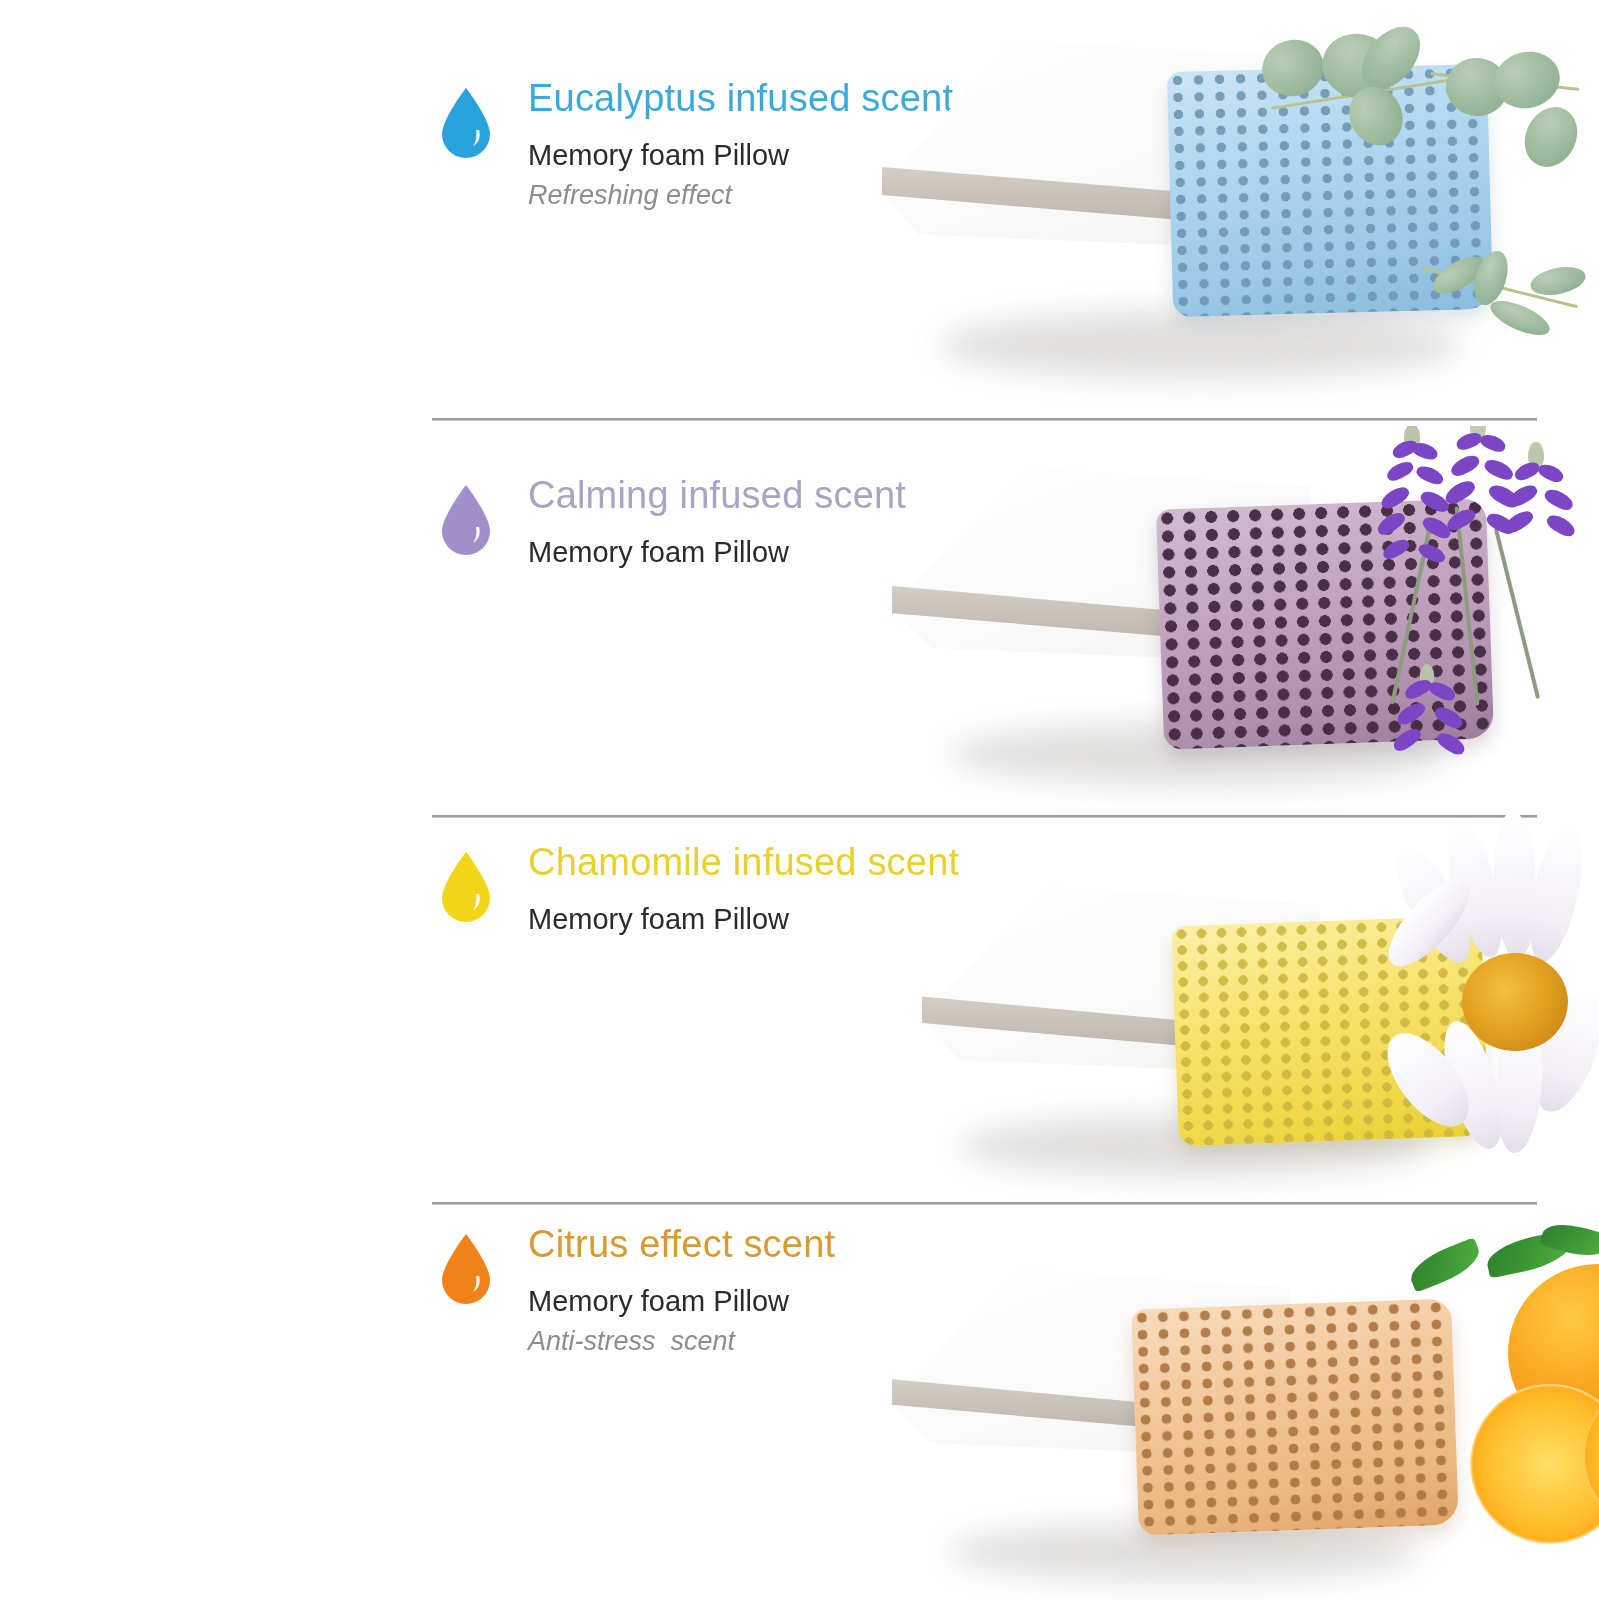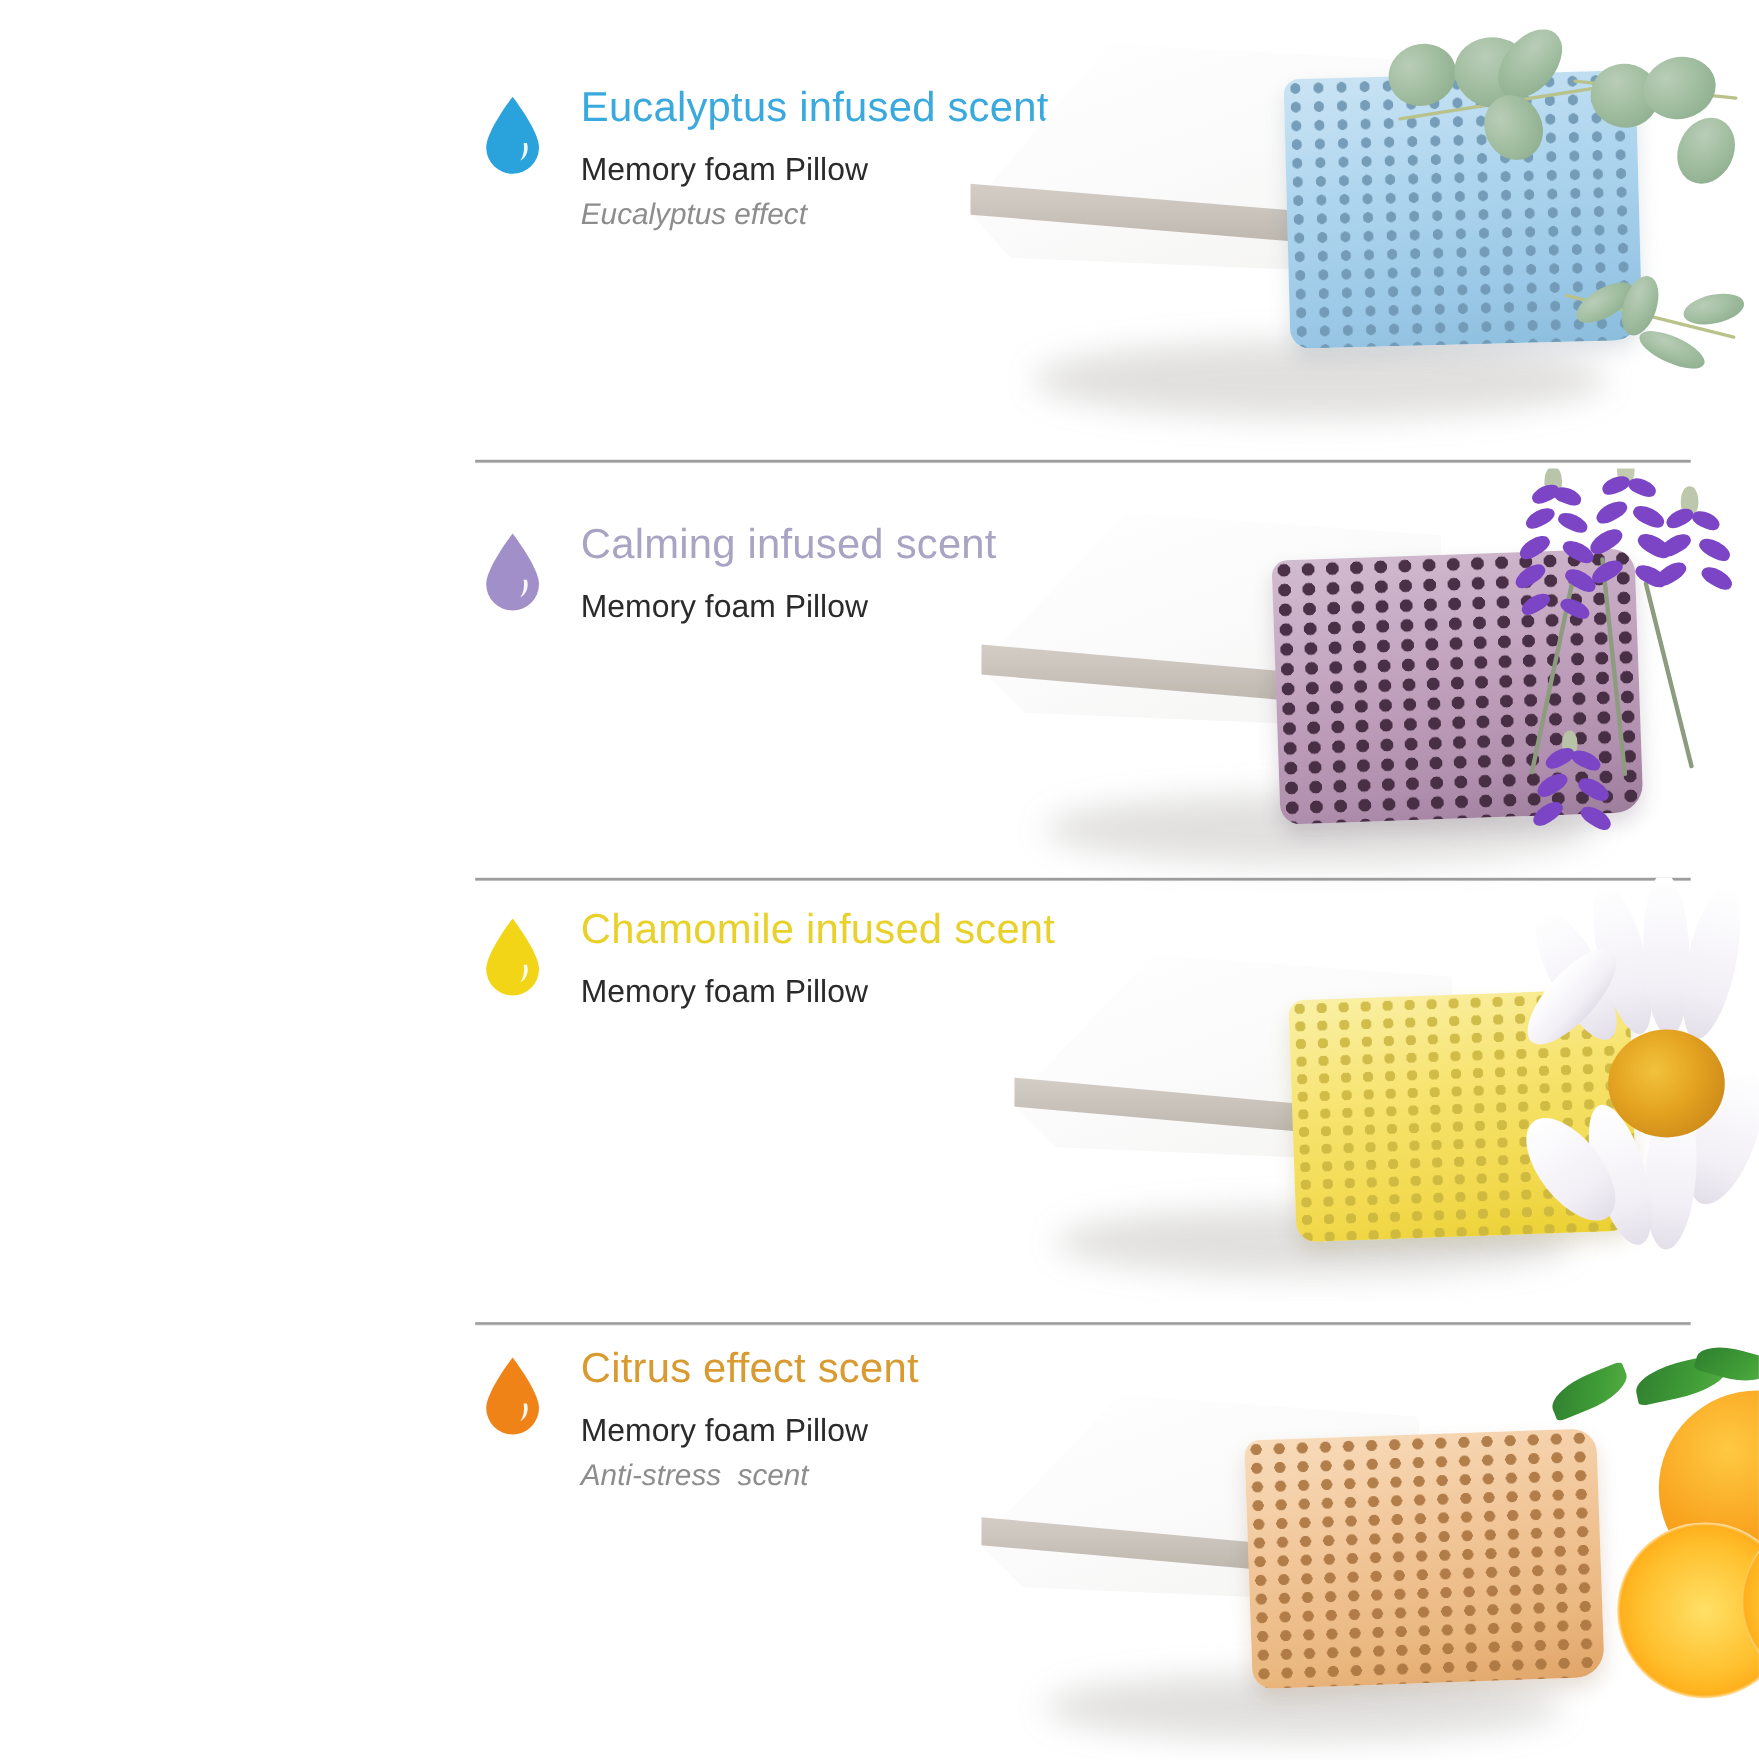--- a/index.html
+++ b/index.html
@@ -22,21 +22,21 @@
   }
 
   
   .scent-section {
     position: absolute;
     left: 0;
     width: 1599px;
   }
   .sec-0 { top: 0px;    height: 418px; }
   .sec-1 { top: 418px;  height: 397px; }
-  .sec-2 { top: 798px;  height: 501px; }
+  .sec-2 { top: 815px;  height: 501px; }
   .sec-3 { top: 1202px; height: 398px; }
 
   .divider {
     position: absolute;
     left: 432px;
     width: 1105px;
     height: 3px;
     top: 0px;
     background: linear-gradient(to bottom,#9c9c9c 0%, #9c9c9c 55%, #d8d8d8 100%);
   }
@@ -183,21 +183,21 @@
     <div class="text-block">
       <div class="drop-icon">
         <svg viewBox="0 0 56 74">
           <path d="M28 2 C28 2 4 33 4 48 A24 24 0 0 0 52 48 C52 33 28 2 28 2 Z" fill="#2aa3dd"></path>
           <path d="M41 44 C43 50 41 57 35 60 C38 56 39 50 38 44 Z" fill="#ffffff" opacity="0.92"></path>
         </svg>
       </div>
       <div class="title-lines">
         <div class="scent-title" style="color:#3aa9dd">Eucalyptus infused scent</div>
         <div class="product-name">Memory foam Pillow</div>
-        <div class="effect-text">Eucalyptus effect</div>
+        <div class="effect-text">Refreshing effect</div>
       </div>
     </div>
 
     <div class="product-art">
 
       <div class="foam-shadow" style="left:80px; top:300px; width:520px; height:70px;"></div>
 
       <div class="pillow-cover" style="left:20px; top:30px; width:430px; height:270px;
                   clip-path: polygon(30% 0%, 100% 6%, 100% 78%, 9% 72%, 0% 56%);"></div>
       <div class="pillow-side" style="left:22px; top:148px; width:330px; height:64px;

